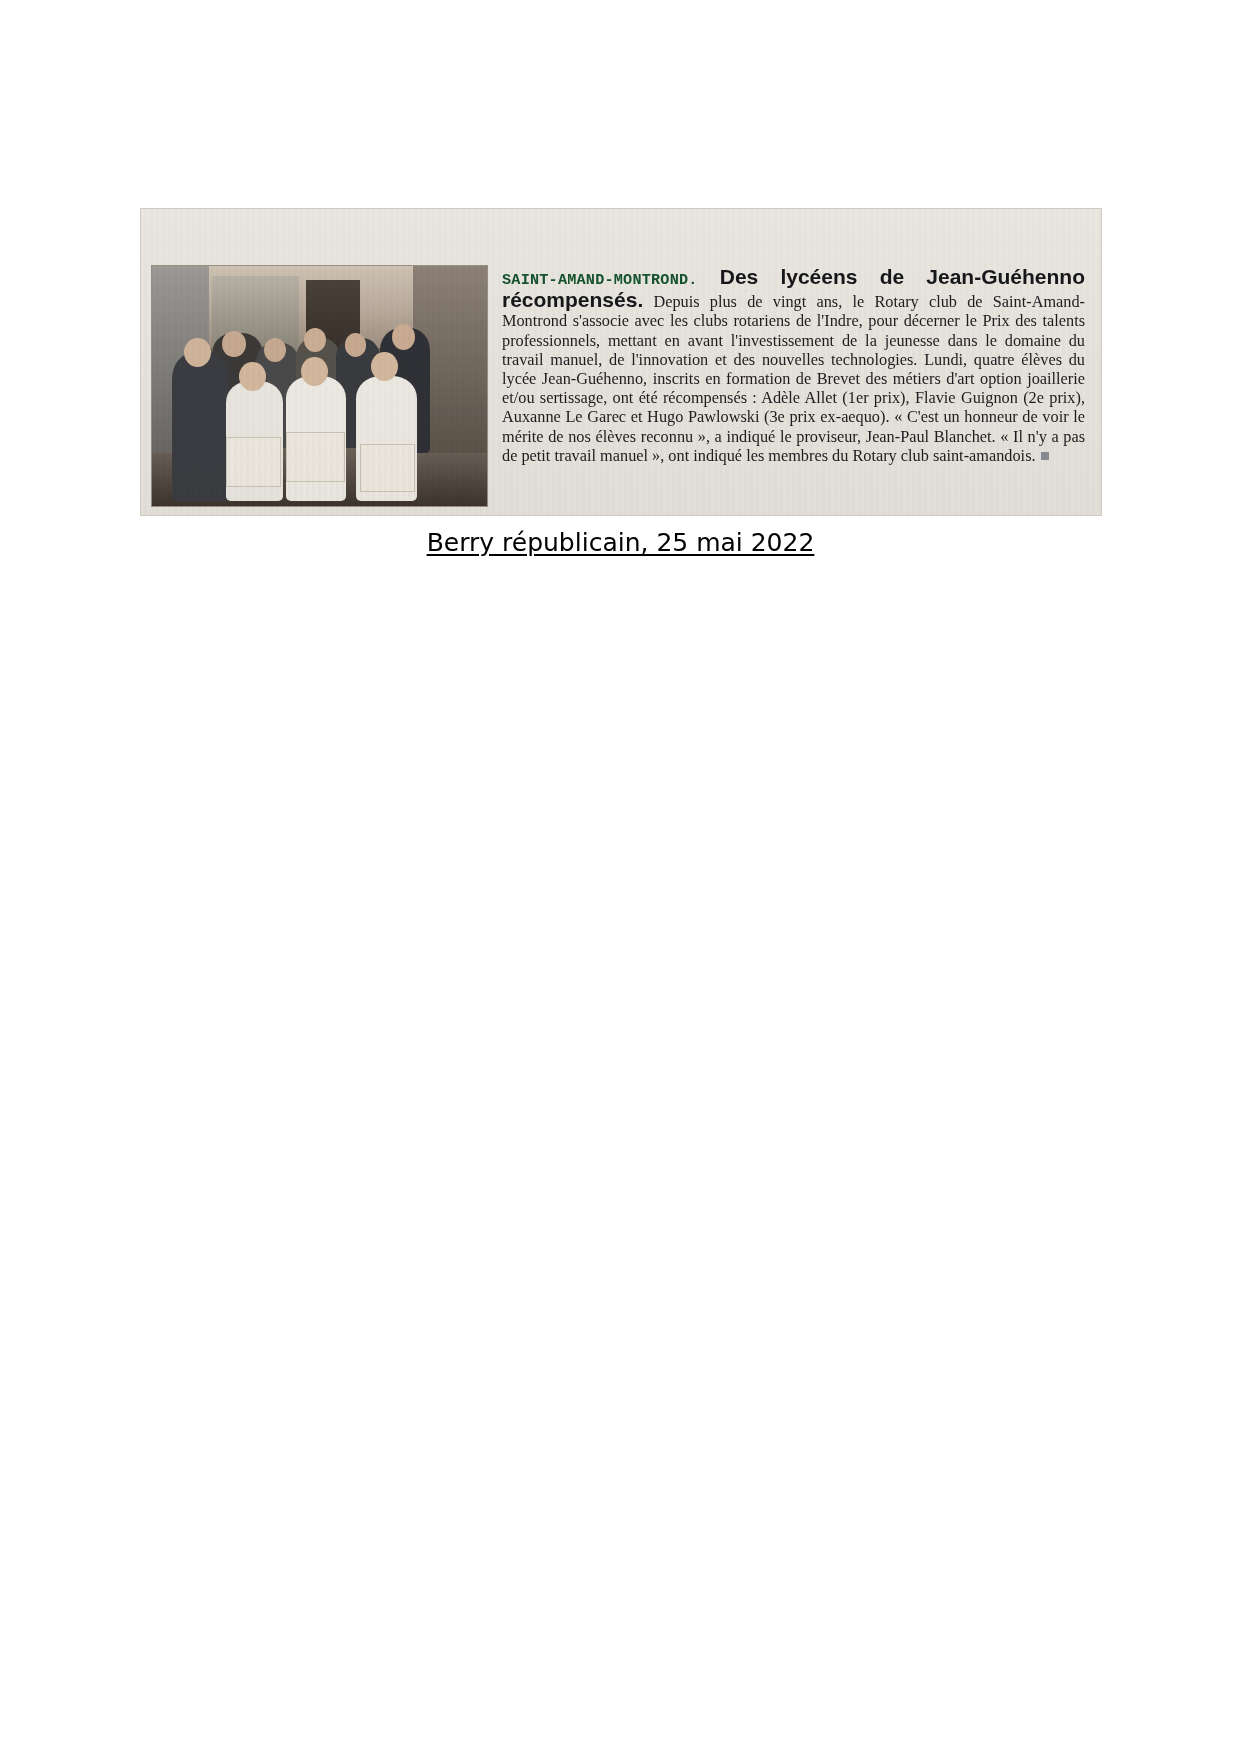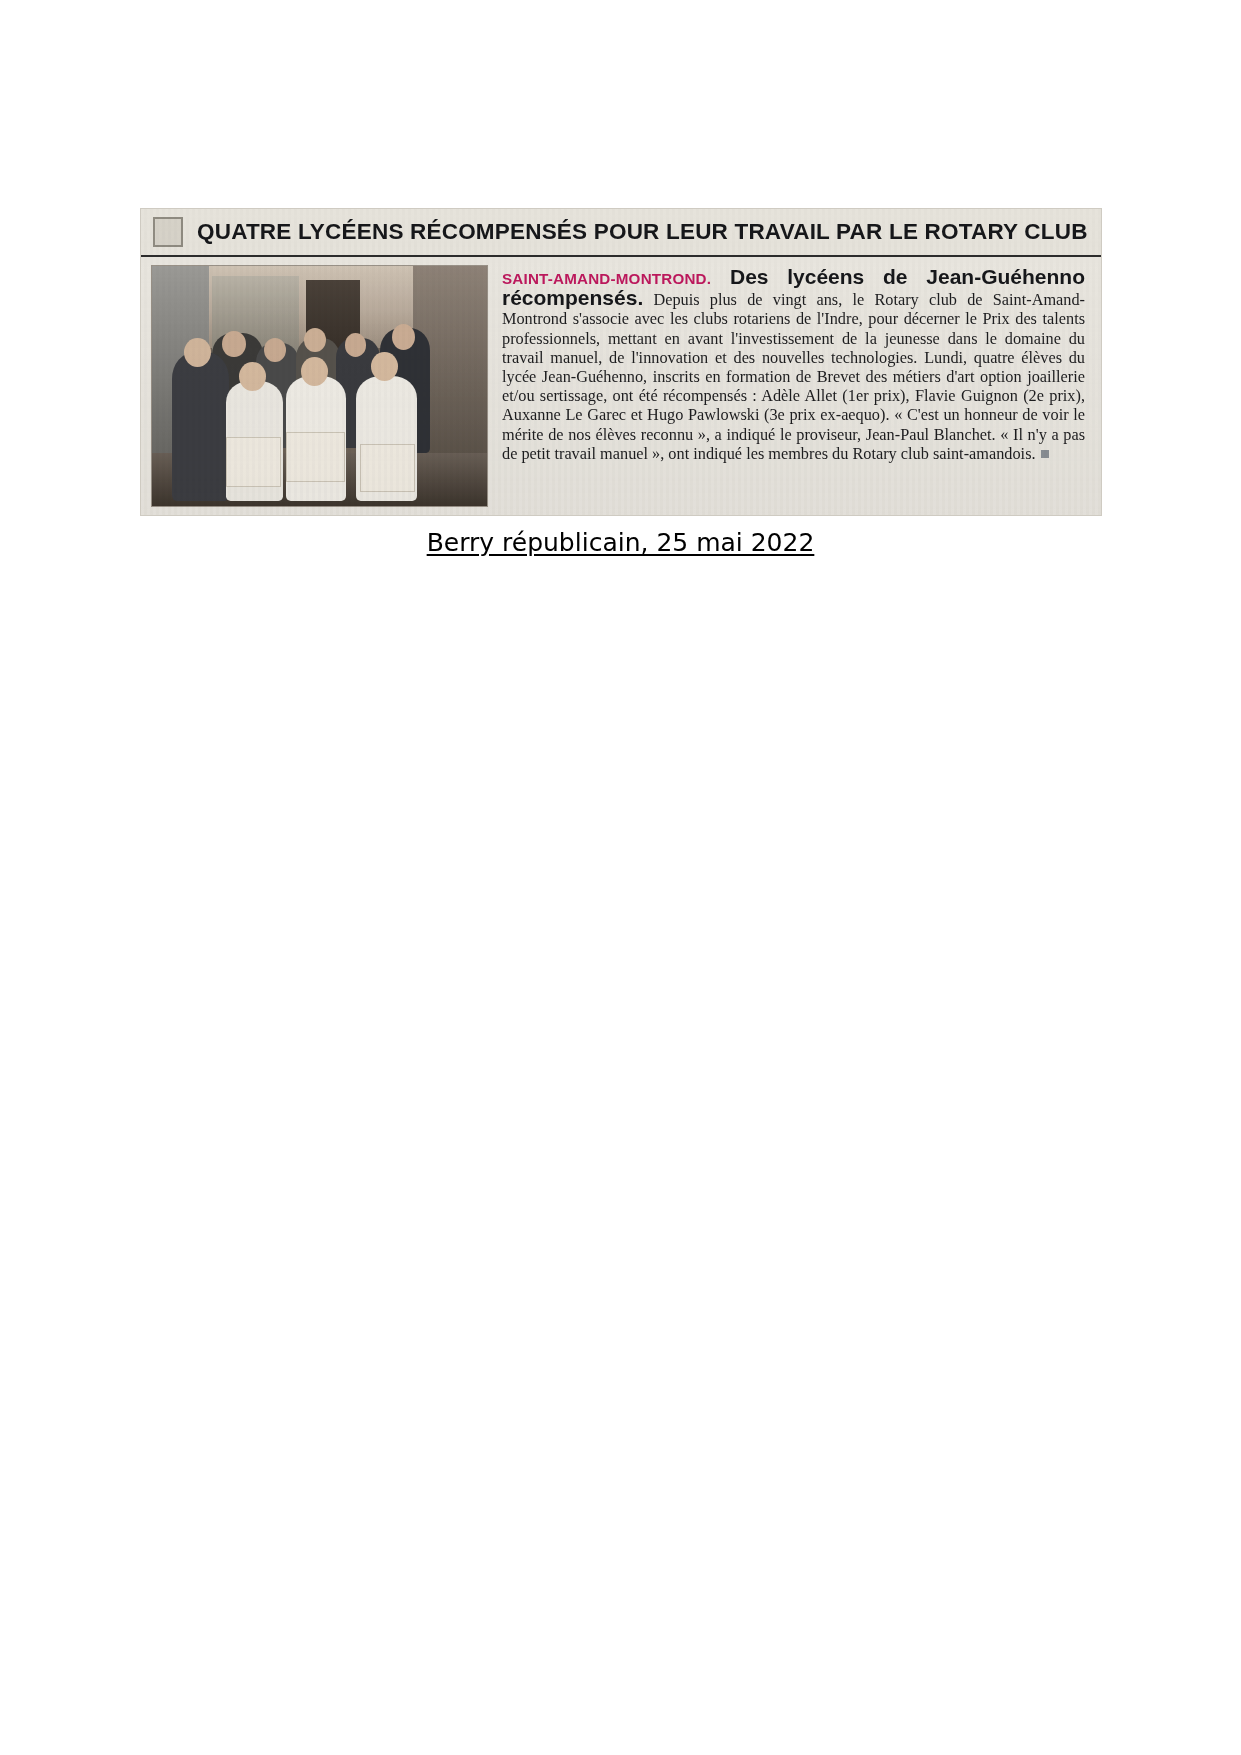--- a/index.html
+++ b/index.html
@@ -146,25 +146,25 @@
     margin: 0;
     font-family: "Liberation Serif", serif;
     font-size: 16.3px;
     line-height: 19.2px;
     color: #1d1d1f;
     text-align: justify;
     text-justify: inter-word;
     hyphens: manual;
   }
   .lede-place {
-    font-family: Liberation Sans, sans-serif;
+    font-family: Liberation Mono, monospace;
     font-weight: bold;
     font-size: 15.2px;
     letter-spacing: .2px;
-    color: #be185d;
+    color: #14532d;
   }
   .lede-bold {
     font-family: "Liberation Sans", sans-serif;
     font-weight: bold;
     font-size: 21px;
     color: #16171a;
   }
   .end-square {
     display: inline-block;
     width: 8px;
@@ -190,24 +190,20 @@
     text-underline-offset: 3px;
   }
 </style>
 </head>
 <body>
 
 <div class="page">
 
   <div class="clipping">
 
-    <div class="headline-bar">
-      <div class="headline-square"></div>
-      <div class="headline-text">QUATRE LYCÉENS RÉCOMPENSÉS POUR LEUR TRAVAIL PAR LE ROTARY CLUB</div>
-    </div>
 
     <div class="clip-body">
 
       <div class="photo">
         <div class="photo-sky"></div>
         <div class="photo-corridor"></div>
         <div class="photo-door"></div>
         <div class="photo-wall-l"></div>
         <div class="photo-wall-r"></div>
         <div class="photo-floor"></div>

